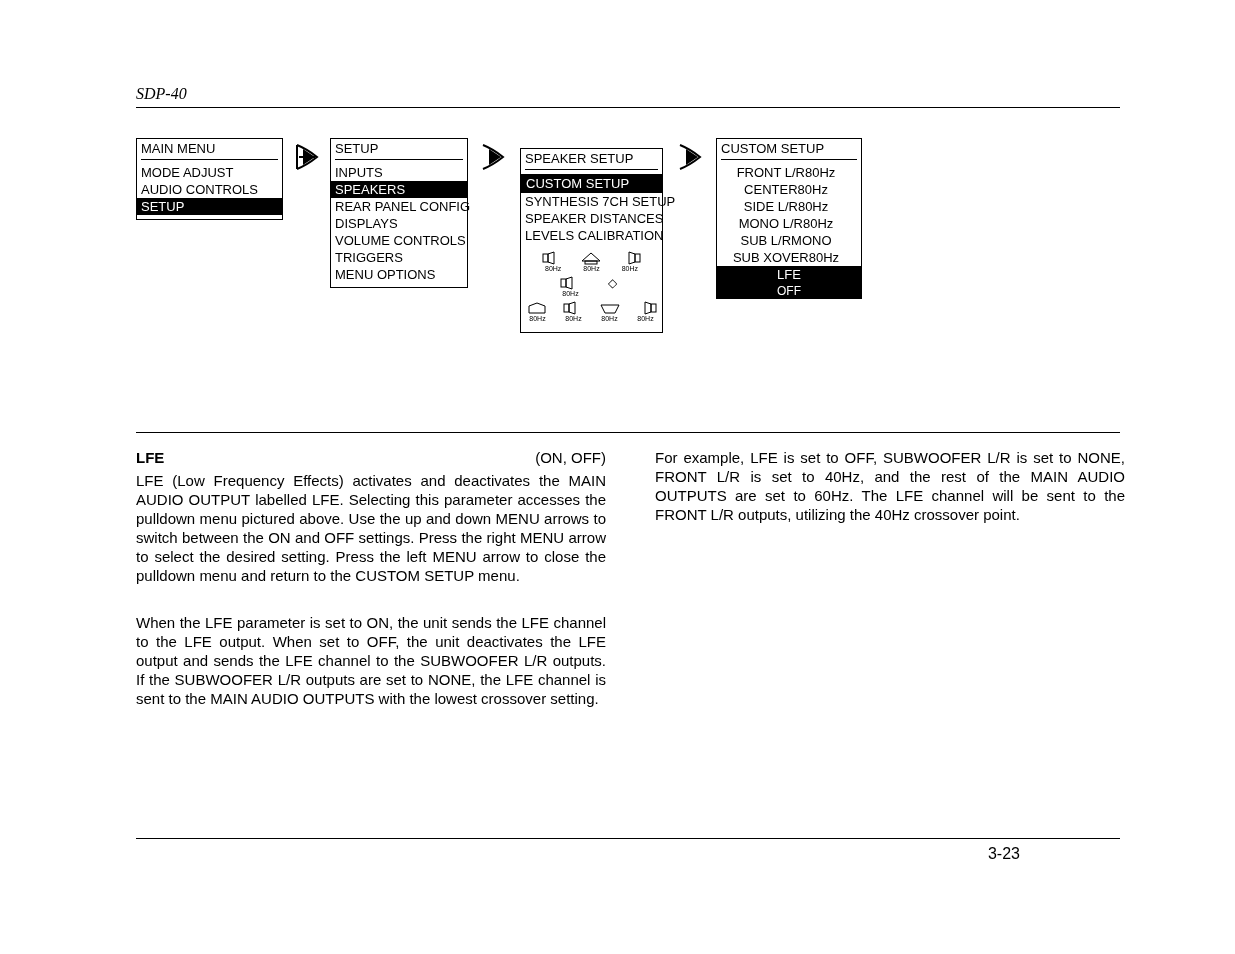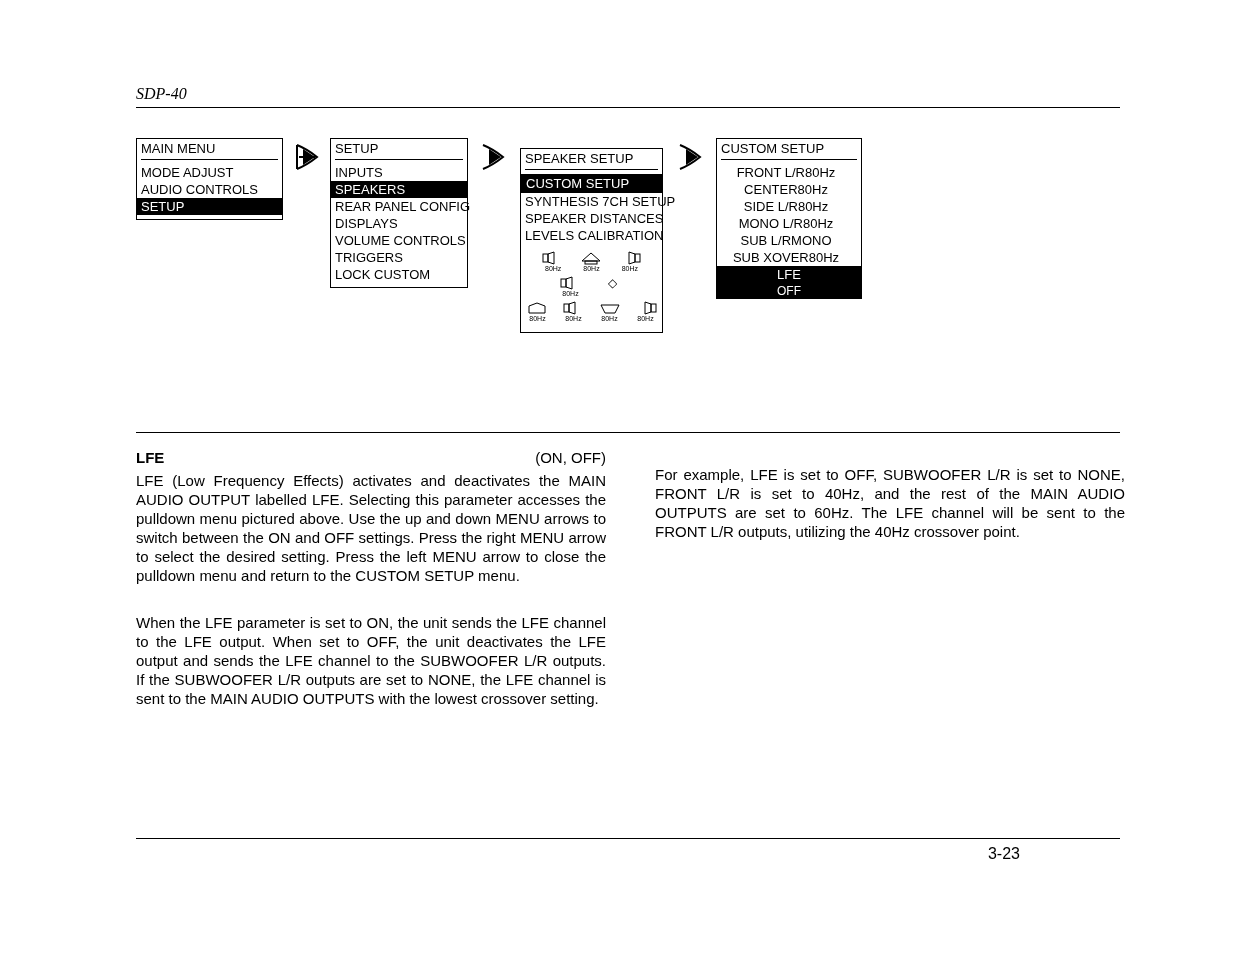--- a/index.html
+++ b/index.html
@@ -65,21 +65,21 @@
   <div class="box" style="left:330px;top:138px;width:136px;">
     <div class="box-title">SETUP</div>
     <div class="box-divider"></div>
     <div class="box-items">
       <div class="box-item">INPUTS</div>
       <div class="box-item sel">SPEAKERS</div>
       <div class="box-item">REAR PANEL CONFIG</div>
       <div class="box-item">DISPLAYS</div>
       <div class="box-item">VOLUME CONTROLS</div>
       <div class="box-item">TRIGGERS</div>
-      <div class="box-item">LOCK CUSTOM</div>
+      <div class="box-item">MENU OPTIONS</div>
     </div>
   </div>
 
   <div class="nav-arrow" style="left:479px;top:143px;">
     <svg viewBox="0 0 28 28">
         <path d="M4 2 Q14 6 24 14 Q14 22 4 26" fill="none" stroke="#000" stroke-width="2"></path>
         <polygon points="10,6 22,14 10,22" fill="#000"></polygon>
       </svg>
   </div>
 
@@ -210,18 +210,18 @@
   <div class="col left" style="top:448px;">
     <div class="term-line">
       <span class="term">LFE</span>
       <span>(ON, OFF)</span>
     </div>
     <p class="para first">LFE (Low Frequency Effects) activates and deactivates the MAIN AUDIO OUTPUT labelled LFE. Selecting this parameter accesses the pulldown menu pictured above. Use the up and down MENU arrows to switch between the ON and OFF settings. Press the right MENU arrow to select the desired setting. Press the left MENU arrow to close the pulldown menu and return to the CUSTOM SETUP menu.</p>
     <p class="para" style="margin-top:28px;">When the LFE parameter is set to ON, the unit sends the LFE channel to the LFE output. When set to OFF, the unit deactivates the LFE output and sends the LFE channel to the SUBWOOFER L/R outputs. If the SUBWOOFER L/R outputs are set to NONE, the LFE channel is sent to the MAIN AUDIO OUTPUTS with the lowest crossover setting.</p>
   </div>
 
   <div class="col right" style="top:448px;">
-    <p class="para" style="margin-top:17px;">For example, LFE is set to OFF, SUBWOOFER L/R is set to NONE, FRONT L/R is set to 40Hz, and the rest of the MAIN AUDIO OUTPUTS are set to 60Hz.  The LFE channel will be sent to the FRONT L/R outputs, utilizing the 40Hz crossover point.</p>
+    <p class="para" style="margin-top:0;">For example, LFE is set to OFF, SUBWOOFER L/R is set to NONE, FRONT L/R is set to 40Hz, and the rest of the MAIN AUDIO OUTPUTS are set to 60Hz.  The LFE channel will be sent to the FRONT L/R outputs, utilizing the 40Hz crossover point.</p>
   </div>
 
   <div class="hr" style="top:838px;"></div>
   <div class="footer-right">3-23</div>
 </div>
 
 </body></html>

